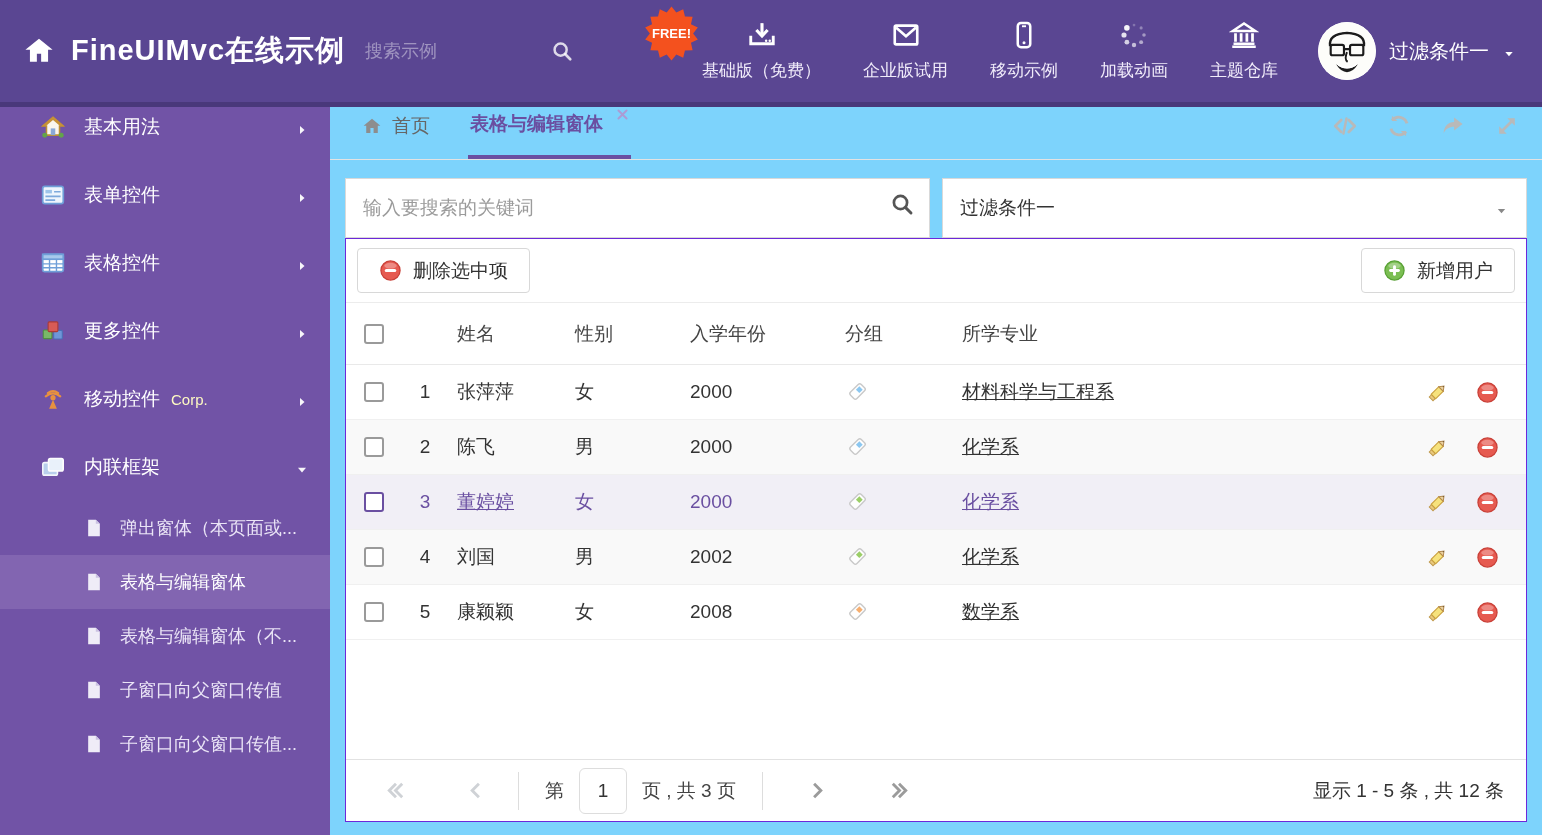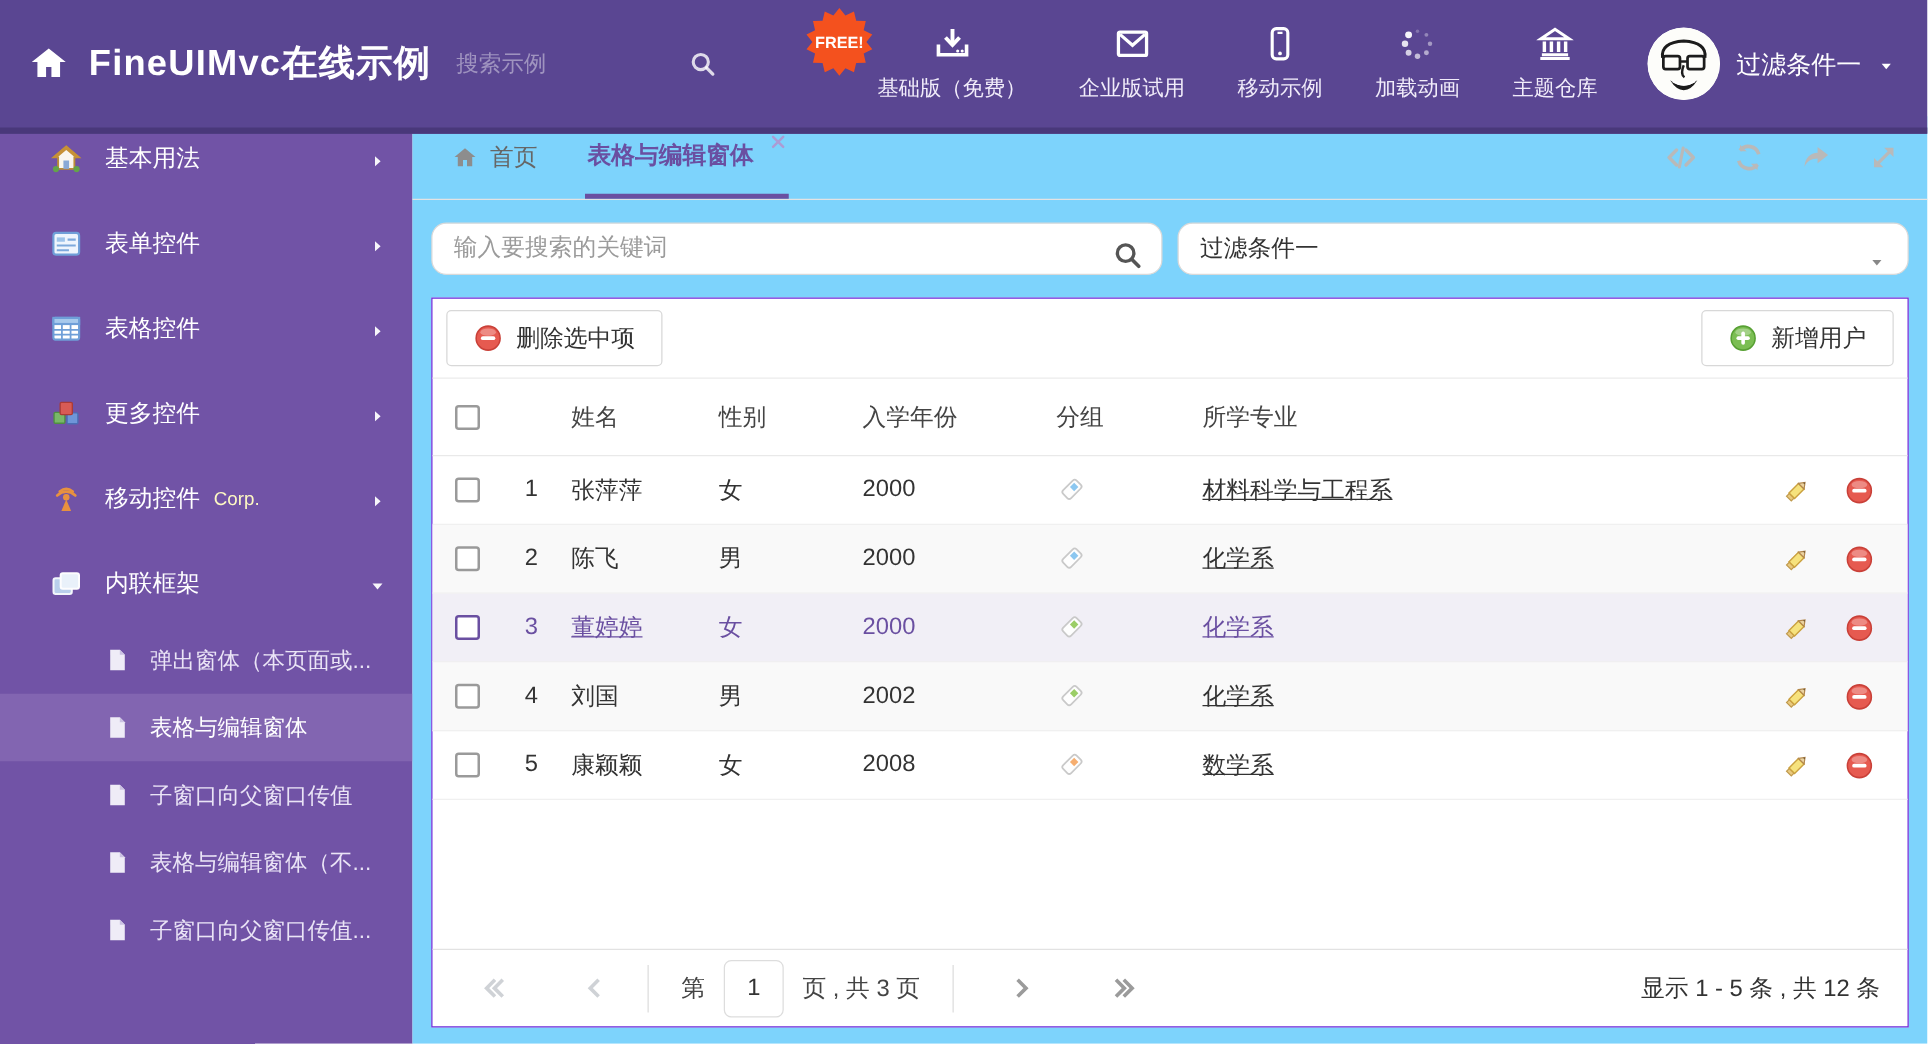--- a/index.html
+++ b/index.html
@@ -44,21 +44,21 @@
   .tabbar { height:67px; border-bottom:1px solid #e3e3e3; display:flex; align-items:stretch; padding:0 22px 0 31px; }
   .tab-home { display:flex; align-items:center; gap:9px; color:#666; font-size:19px; cursor:pointer; }
   .tab-home .th-ic { width:22px; height:21px; color:#8d8d8d; }
   .tab-active { margin-left:38px; position:relative; display:flex; align-items:center; padding:0 28px 0 2px;
                 color:#6A4FA1; font-size:19px; font-weight:bold; border-bottom:4px solid #6A4FA1; cursor:pointer; white-space:nowrap; }
   .tab-close { position:absolute; top:11px; right:2px; width:13px; height:13px; color:#AC9BD4; cursor:pointer; }
   .tab-actions { margin-left:auto; display:flex; align-items:center; gap:28px; }
   .tab-actions .act { width:26px; height:26px; color:#b9b9b9; cursor:pointer; }
   
   .filter-row { display:flex; gap:12px; padding:18px 15px 0 15px; }
-  .filter-box { flex:1; height:42px; border:1px solid #d9d9d9; border-radius:12px; position:relative;
+  .filter-box { flex:1; height:60px; border:1px solid #d9d9d9; border-radius:0; position:relative;
                 display:flex; align-items:center; padding:0 52px 0 17px; background:#fff; font-size:19px; }
   .filter-input { border:none; outline:none; flex:1; font-size:19px; color:#333; font-family:inherit; background:transparent; }
   .filter-input::placeholder { color:#9b9b9b; }
   .filter-box .val { color:#333; }
   .box-icon { position:absolute; right:15px; top:13px; width:24px; height:24px; color:#555; cursor:pointer; }
   .caret-icon { position:absolute; right:17px; top:21px; width:15px; height:11px; color:#888; }
   
   .panel { position:absolute; left:15px; right:15px; top:145px; bottom:13px; border:1px solid #6d28d9;
            background:#fff; display:flex; flex-direction:column; }
   .toolbar { display:flex; justify-content:space-between; align-items:center; padding:9px 11px; border-bottom:1px solid #ececec; }
@@ -263,28 +263,28 @@
           <path d="M5 2.2 h9.2 l4.8 4.8 V21.8 H5 Z" fill="#efecf7"></path>
           <path d="M14.2 2.2 l4.8 4.8 h-4.8 Z" fill="#cbc2e2"></path>
         </svg></span>
       <span>表格与编辑窗体</span>
     </div>
     <div class="side-sub">
       <span class="icn"><svg xmlns="http://www.w3.org/2000/svg" viewBox="0 0 24 24" width="100%" height="100%" fill="none">
           <path d="M5 2.2 h9.2 l4.8 4.8 V21.8 H5 Z" fill="#efecf7"></path>
           <path d="M14.2 2.2 l4.8 4.8 h-4.8 Z" fill="#cbc2e2"></path>
         </svg></span>
-      <span>子窗口向父窗口传值</span>
+      <span>表格与编辑窗体（不...</span>
     </div>
     <div class="side-sub">
       <span class="icn"><svg xmlns="http://www.w3.org/2000/svg" viewBox="0 0 24 24" width="100%" height="100%" fill="none">
           <path d="M5 2.2 h9.2 l4.8 4.8 V21.8 H5 Z" fill="#efecf7"></path>
           <path d="M14.2 2.2 l4.8 4.8 h-4.8 Z" fill="#cbc2e2"></path>
         </svg></span>
-      <span>表格与编辑窗体（不...</span>
+      <span>子窗口向父窗口传值</span>
     </div>
     <div class="side-sub">
       <span class="icn"><svg xmlns="http://www.w3.org/2000/svg" viewBox="0 0 24 24" width="100%" height="100%" fill="none">
           <path d="M5 2.2 h9.2 l4.8 4.8 V21.8 H5 Z" fill="#efecf7"></path>
           <path d="M14.2 2.2 l4.8 4.8 h-4.8 Z" fill="#cbc2e2"></path>
         </svg></span>
       <span>子窗口向父窗口传值...</span>
     </div>
   </div>
 

